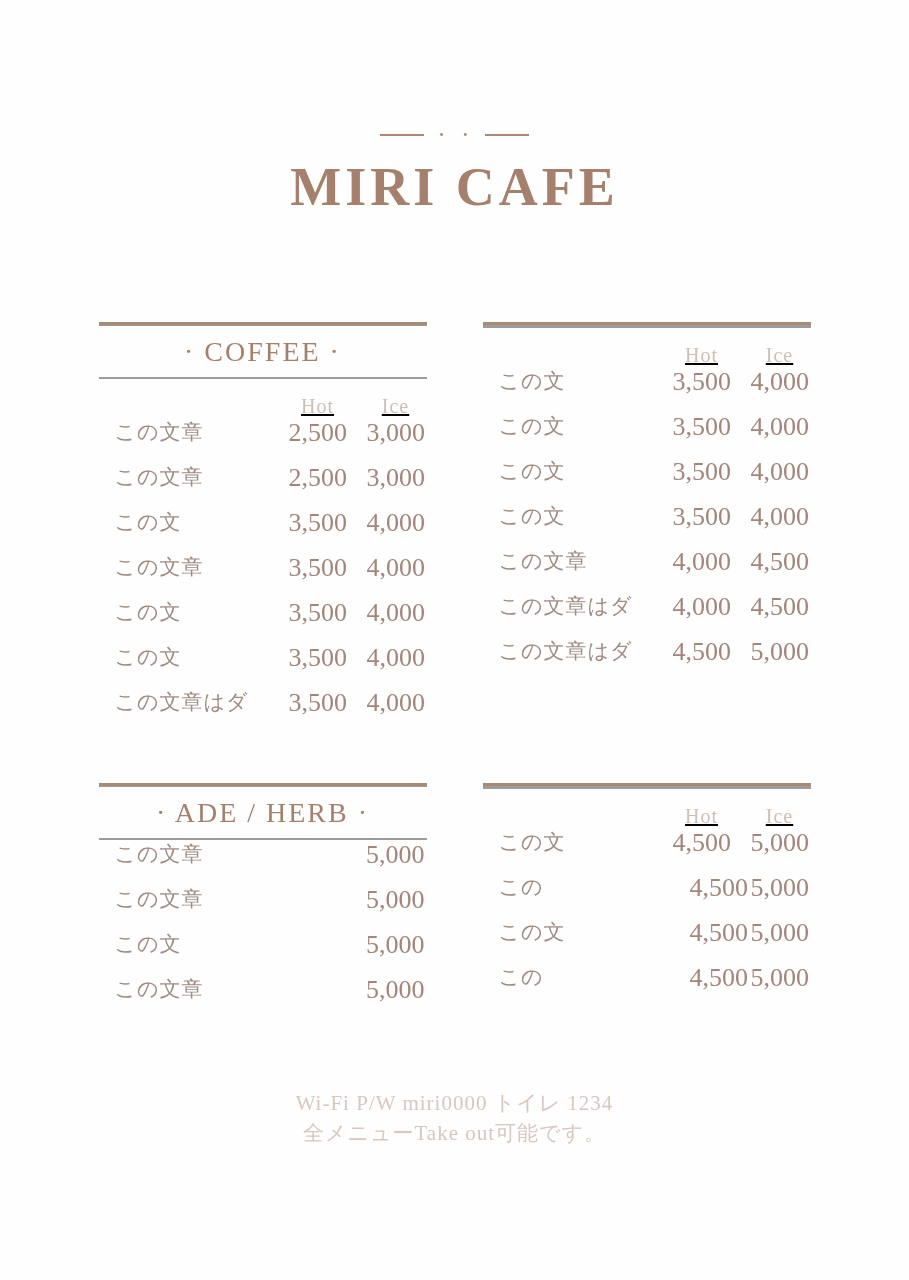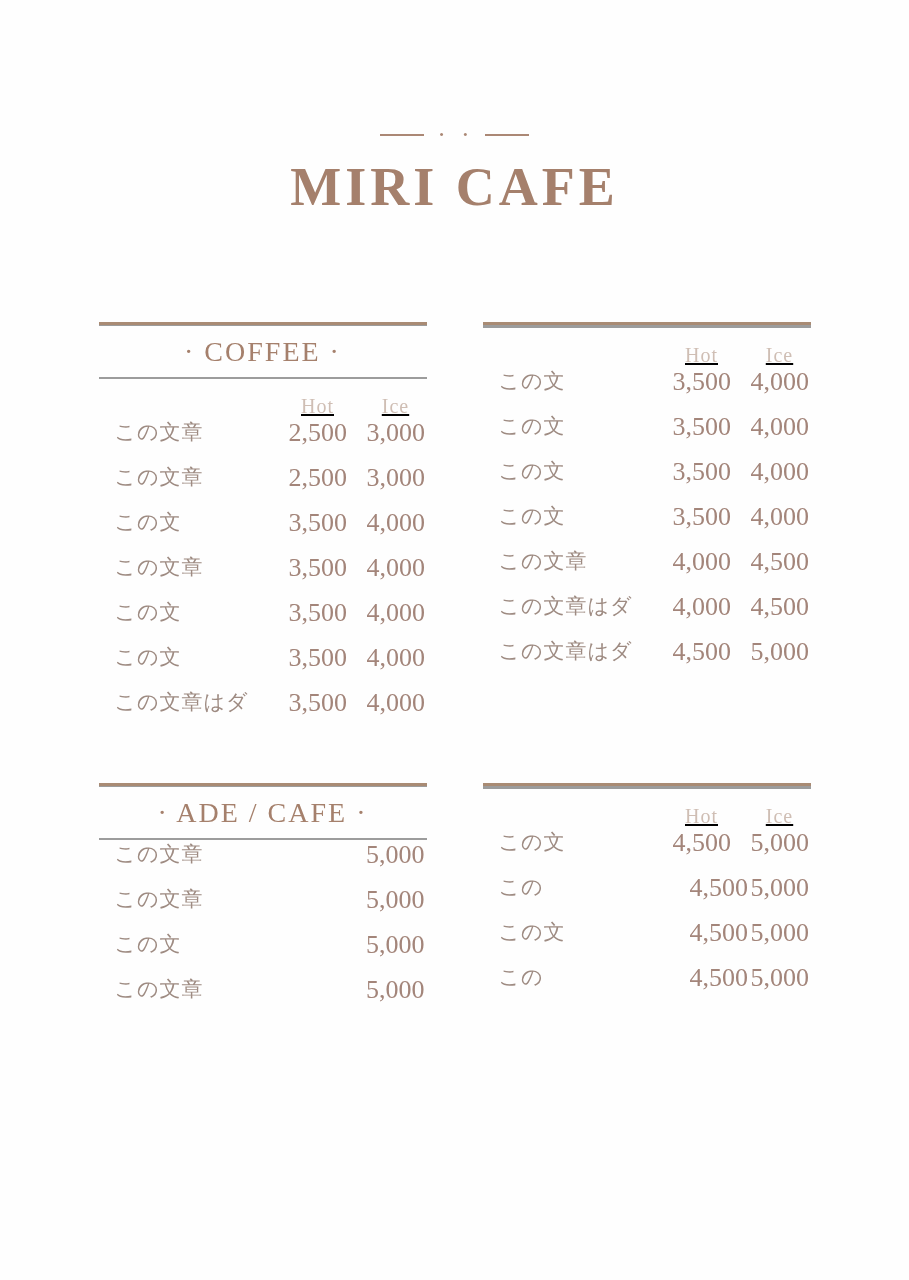--- a/index.html
+++ b/index.html
@@ -152,21 +152,21 @@
       </div>
       <div class="row">
         <span class="item-name">この文章はダ</span>
         <span class="price">4,500</span>
         <span class="price">5,000</span>
       </div>
     </section>
 
     <section class="menu-section">
       <div class="rule-top"></div>
-      <h2 class="section-title">· ADE / CAFE ·</h2>
+      <h2 class="section-title">· ADE / HERB ·</h2>
       <div class="rule-bottom"></div>
       <div class="row">
         <span class="item-name">この文章</span>
         <span class="price price-wide">5,000</span>
       </div>
       <div class="row">
         <span class="item-name">この文章</span>
         <span class="price price-wide">5,000</span>
       </div>
       <div class="row">
@@ -203,14 +203,18 @@
       </div>
       <div class="row tight">
         <span class="item-name">この</span>
         <span class="price">4,500</span>
         <span class="price">5,000</span>
       </div>
     </section>
 
   </main>
 
+  <footer class="menu-footer">
+    <p>Wi-Fi P/W miri0000 トイレ 1234</p>
+    <p>全メニューTake out可能です。</p>
+  </footer>
 
 </div>
 
 </body></html>

